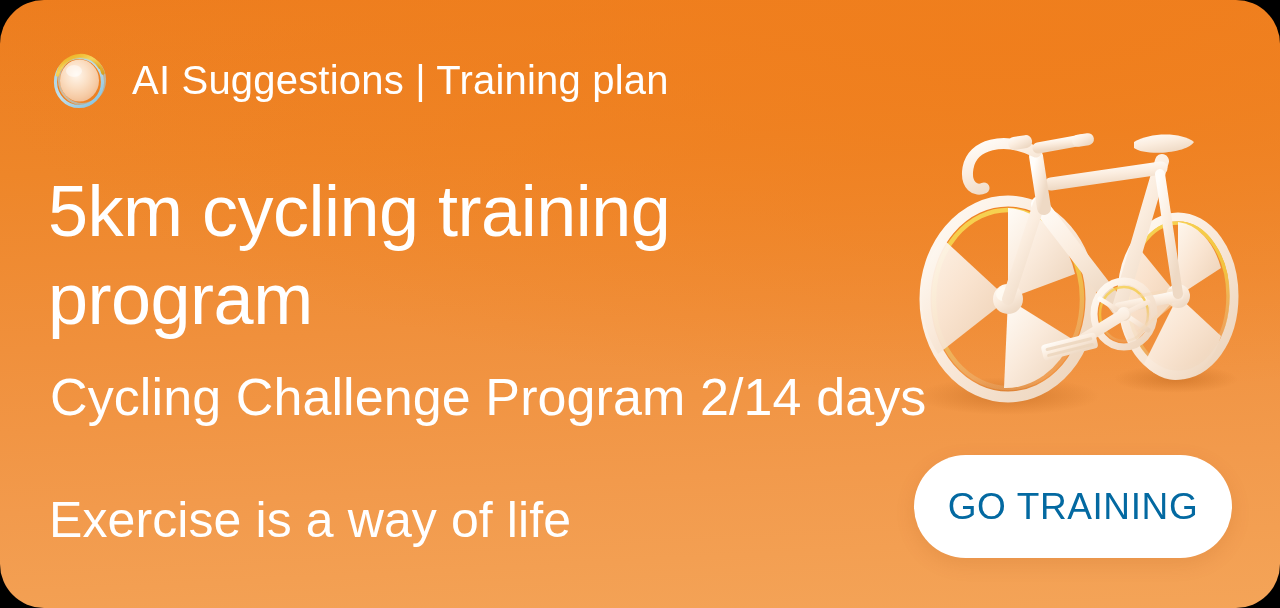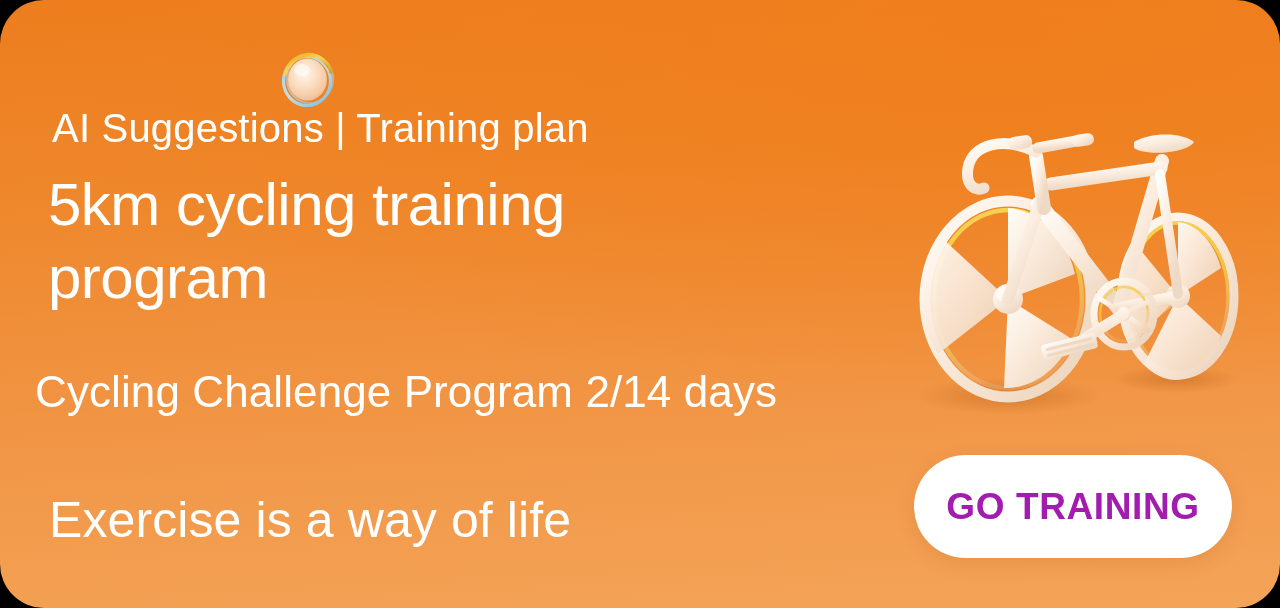--- a/index.html
+++ b/index.html
@@ -20,21 +20,20 @@
       radial-gradient(130% 95% at 78% 6%, rgba(240,126,28,0.95) 0%, rgba(240,126,28,0) 62%),
       linear-gradient(177deg, #ED7D1E 0%, #EE8629 26%, #F0903C 52%, #F29A4C 76%, #F4A458 100%);
   }
 
   
   #header {
     position:absolute;
     left:52px; top:50px;
     display:flex; align-items:center;
     height:60px;
-    flex-direction:column;
   }
 
   #orb {
     position:relative;
     width:56px; height:58px;
     flex:0 0 auto;
     margin-right:24px;
   }
   #orb svg { display:block; width:100%; height:100%; }
 
@@ -45,31 +44,31 @@
     letter-spacing:0.2px;
     white-space:nowrap;
     line-height:1;
   }
 
   
   #headline {
     position:absolute;
     left:48px; top:168px;
     width:700px;
-    font-size:60px;
+    font-size:72px;
     font-weight:400;
     line-height:1.22;
     color:#ffffff;
     letter-spacing:-0.5px;
   }
 
   #subtitle {
     position:absolute;
-    left:35px; top:366px;
-    font-size:44px;
+    left:50px; top:366px;
+    font-size:52px;
     font-weight:400;
     color:#ffffff;
     letter-spacing:0.1px;
     white-space:nowrap;
     line-height:1.2;
   }
 
   #tagline {
     position:absolute;
     left:49px; top:490px;
@@ -82,24 +81,24 @@
   }
 
   
   #cta {
     position:absolute;
     left:914px; top:455px;
     width:318px; height:103px;
     border:none;
     border-radius:52px;
     background:#ffffff;
-    color:#a21caf;
+    color:#0369a1;
     font-family:"Liberation Sans", sans-serif;
     font-size:37px;
-    font-weight:700;
+    font-weight:400;
     letter-spacing:0.6px;
     cursor:pointer;
     display:flex; align-items:center; justify-content:center;
     box-shadow:0 6px 20px rgba(150,60,0,0.12);
   }
 
   
   #bike {
     position:absolute;
     left:876px; top:96px;

